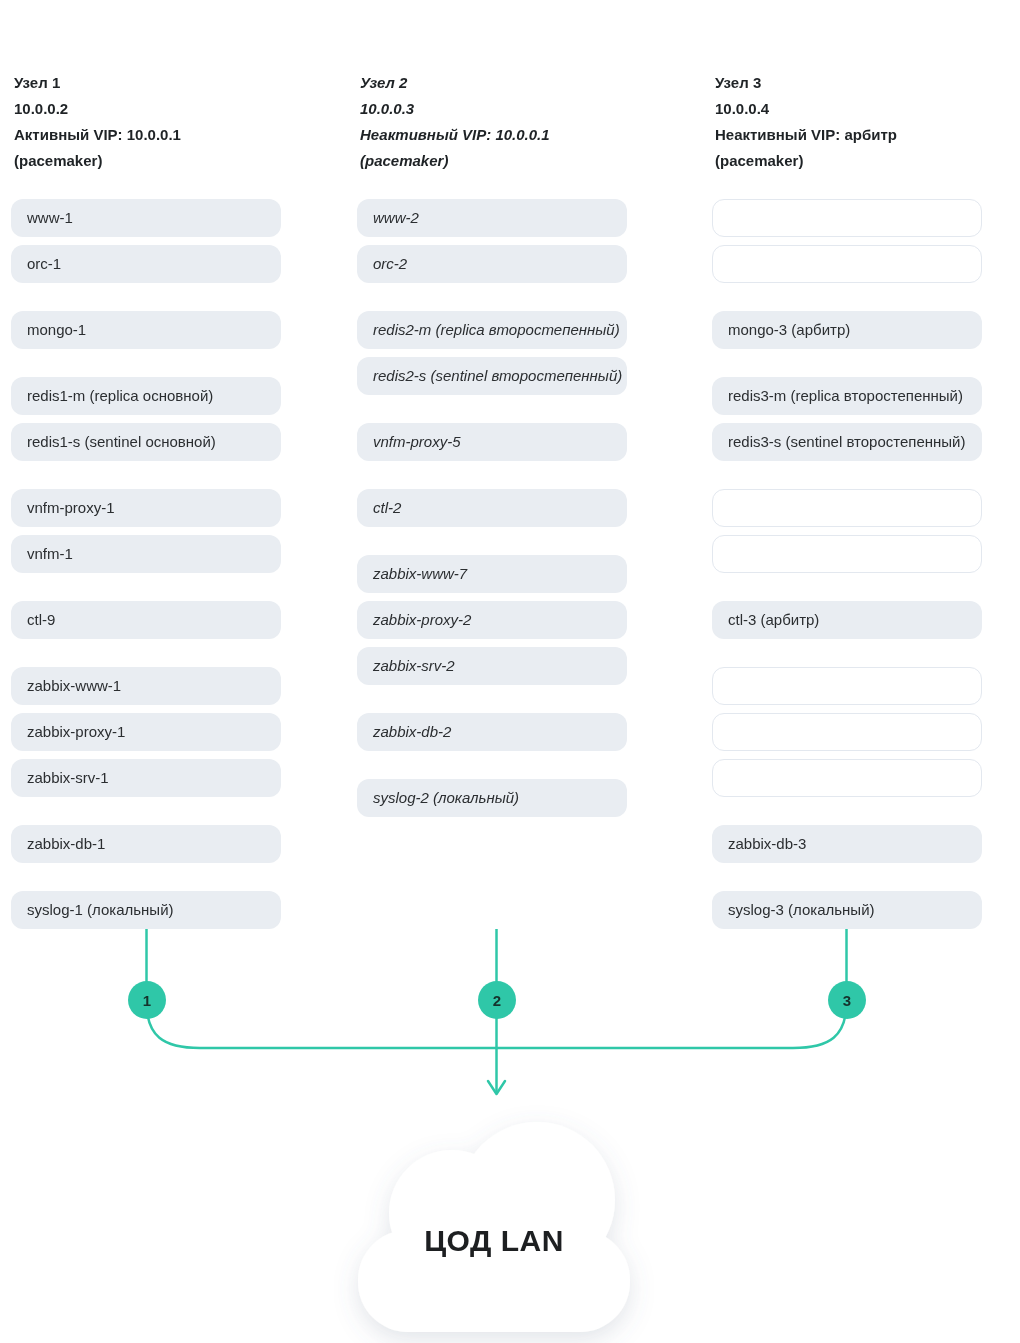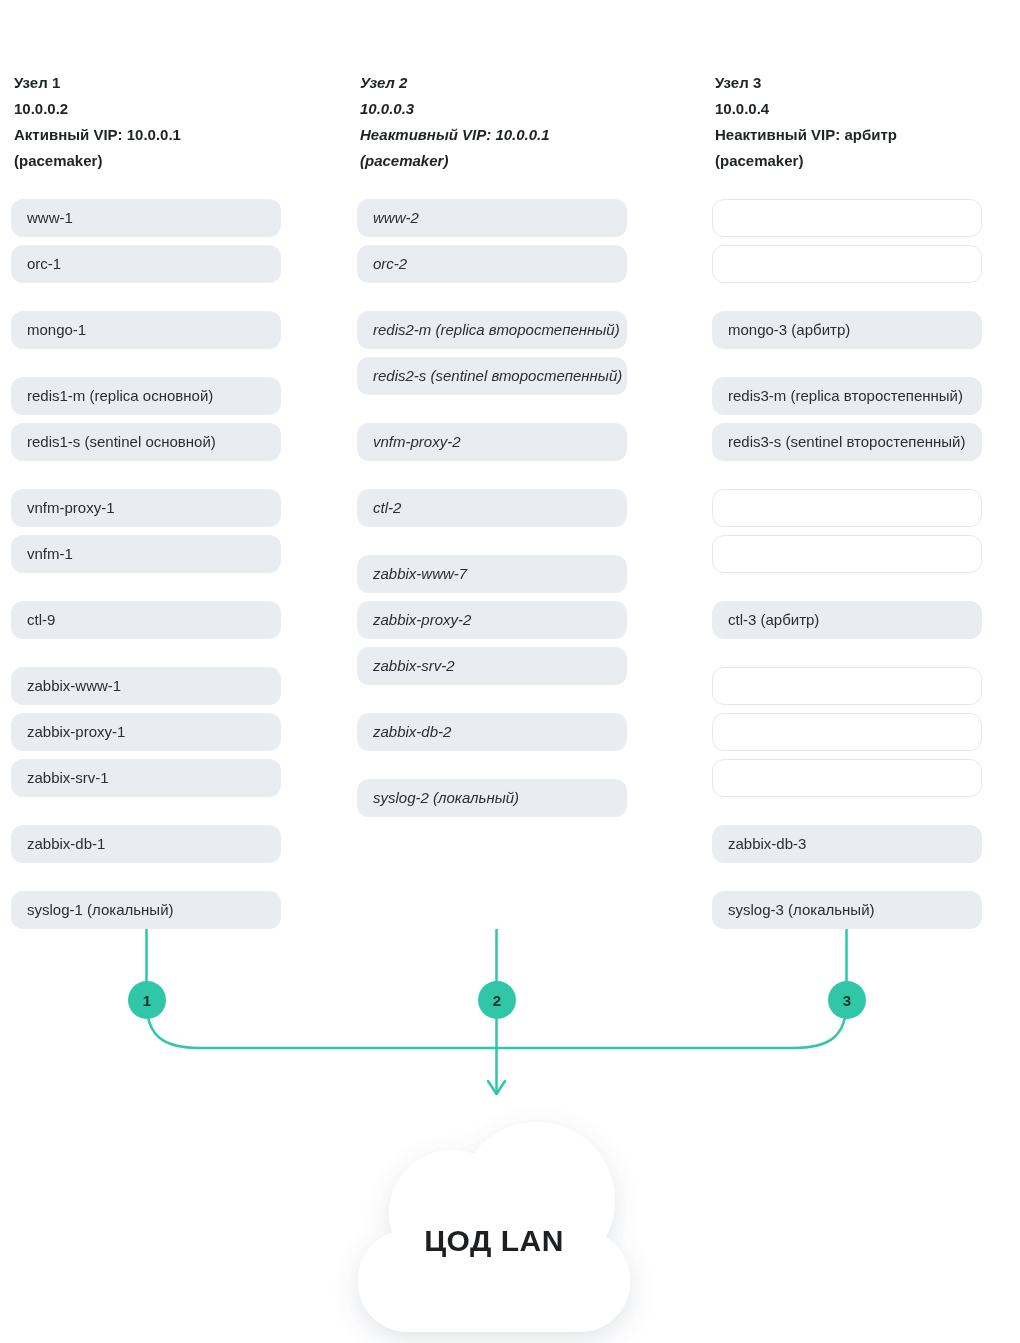--- a/index.html
+++ b/index.html
@@ -109,21 +109,21 @@
     <div class="rows">
         <div class="group">
           <div class="box">www-2</div>
           <div class="box">orc-2</div>
         </div>
         <div class="group">
           <div class="box">redis2-m (replica второстепенный)</div>
           <div class="box">redis2-s (sentinel второстепенный)</div>
         </div>
         <div class="group">
-          <div class="box">vnfm-proxy-2</div>
+          <div class="box">vnfm-proxy-5</div>
         </div>
         <div class="group">
           <div class="box">ctl-2</div>
         </div>
         <div class="group">
           <div class="box">zabbix-www-7</div>
           <div class="box">zabbix-proxy-2</div>
           <div class="box">zabbix-srv-2</div>
         </div>
         <div class="group">

